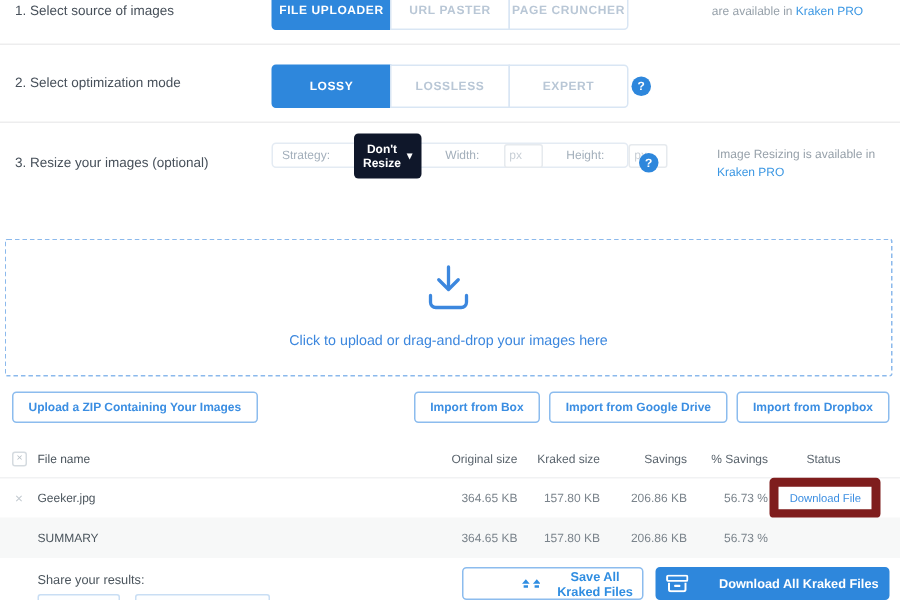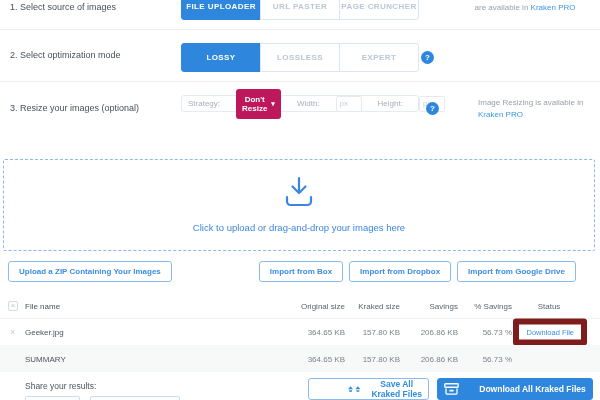--- a/index.html
+++ b/index.html
@@ -36,21 +36,21 @@
   .blue-link { color:#3b97e3; cursor:pointer; text-decoration:none; }
 
   
   .resize-box {
     position:absolute; left:181px; top:95px; width:238px; height:17px;
     border:1px solid #e4ebf3; border-radius:3px;
     display:flex; align-items:center; padding:0 6px; gap:16px; background:#fff;
   }
   .field-label { font-size:8px; color:#a3afbb; }
   .strategy-select {
-    background:#be185d; color:#fff; font-size:8px; font-weight:bold;
+    background:#0f172a; color:#fff; font-size:8px; font-weight:bold;
     border:none; border-radius:3px; padding:6px 6px; display:flex; align-items:center; gap:4px;
     cursor:pointer; font-family:"Liberation Sans", sans-serif;
   }
   .caret::after { content:"▾"; font-size:7px; }
   .px-input {
     width:26px; height:16px; border:1px solid #e6eaee; border-radius:2px;
     font-size:8px; padding:0 3px; color:#555; font-family:"Liberation Sans", sans-serif;
   }
   .px-input::placeholder { color:#c8cfd6; }
 
@@ -62,21 +62,21 @@
   .upload-arrow { position:absolute; left:50%; top:16px; transform:translateX(-50%); }
   .upload-text { position:absolute; top:62px; width:100%; font-size:9.5px; color:#3c87de; }
 
   
   .obtn {
     border:1px solid #8cbcee; background:#fff; color:#3b8ee2; font-weight:bold;
     font-size:8px; border-radius:3px; height:21px; padding:0 10px; cursor:pointer;
     font-family:"Liberation Sans", sans-serif;
   }
   .zip-btn { position:absolute; left:8px; top:261px; }
-  .import-group { position:absolute; right:24px; top:261px; display:flex; gap:6px; }
+  .import-group { position:absolute; right:7px; top:261px; display:flex; gap:6px; }
 
   
   .trow { position:absolute; left:0; width:600px; }
   .thead { top:293px; height:25px; }
   .tdata { top:318px; height:27px; border-top:1px solid #f1f2f3; }
   .tsum  { top:345px; height:27px; background:#f7f8f8; }
   .cell { position:absolute; top:50%; transform:translateY(-50%); font-size:8px; color:#7b848c; }
   .hcell { color:#5a646d; }
   .c-file { left:25px; color:#4a545c; }
   .c-orig { right:255px; }
@@ -165,22 +165,22 @@
       <path d="M19 2 v13" stroke="#3c87de" stroke-width="2.2" fill="none" stroke-linecap="round"></path>
       <path d="M12.5 10.5 L19 17 L25.5 10.5" stroke="#3c87de" stroke-width="2.2" fill="none" stroke-linecap="round" stroke-linejoin="round"></path>
       <path d="M7 21 v4.5 a3.5 3.5 0 0 0 3.5 3.5 h17 a3.5 3.5 0 0 0 3.5 -3.5 V21" stroke="#3c87de" stroke-width="2.2" fill="none" stroke-linecap="round"></path>
     </svg>
     <div class="upload-text">Click to upload or drag-and-drop your images here</div>
   </div>
 
   <button class="obtn zip-btn">Upload a ZIP Containing Your Images</button>
   <div class="import-group">
     <button class="obtn">Import from Box</button>
+    <button class="obtn">Import from Google Drive</button>
     <button class="obtn">Import from Dropbox</button>
-    <button class="obtn">Import from Google Drive</button>
   </div>
 
   <div class="trow thead">
     <span class="xbox"></span>
     <span class="cell hcell c-file">File name</span>
     <span class="cell hcell c-orig">Original size</span>
     <span class="cell hcell c-kraked">Kraked size</span>
     <span class="cell hcell c-sav">Savings</span>
     <span class="cell hcell c-pct">% Savings</span>
     <span class="cell hcell c-status">Status</span>

